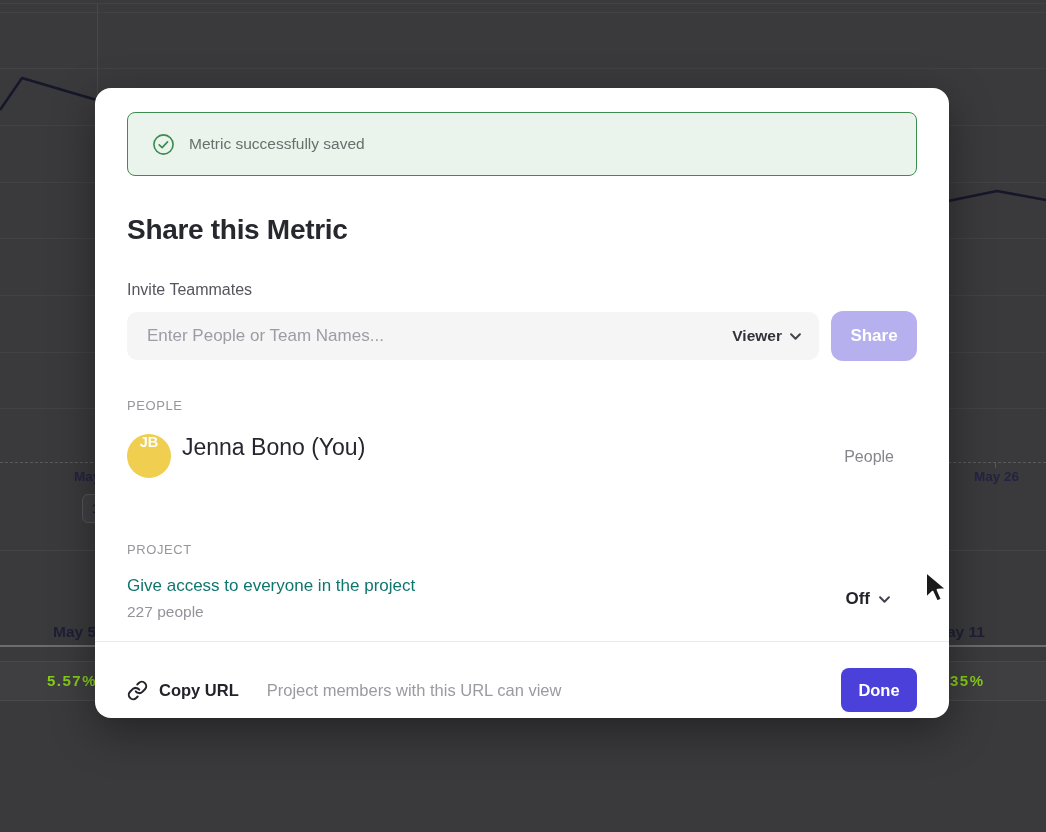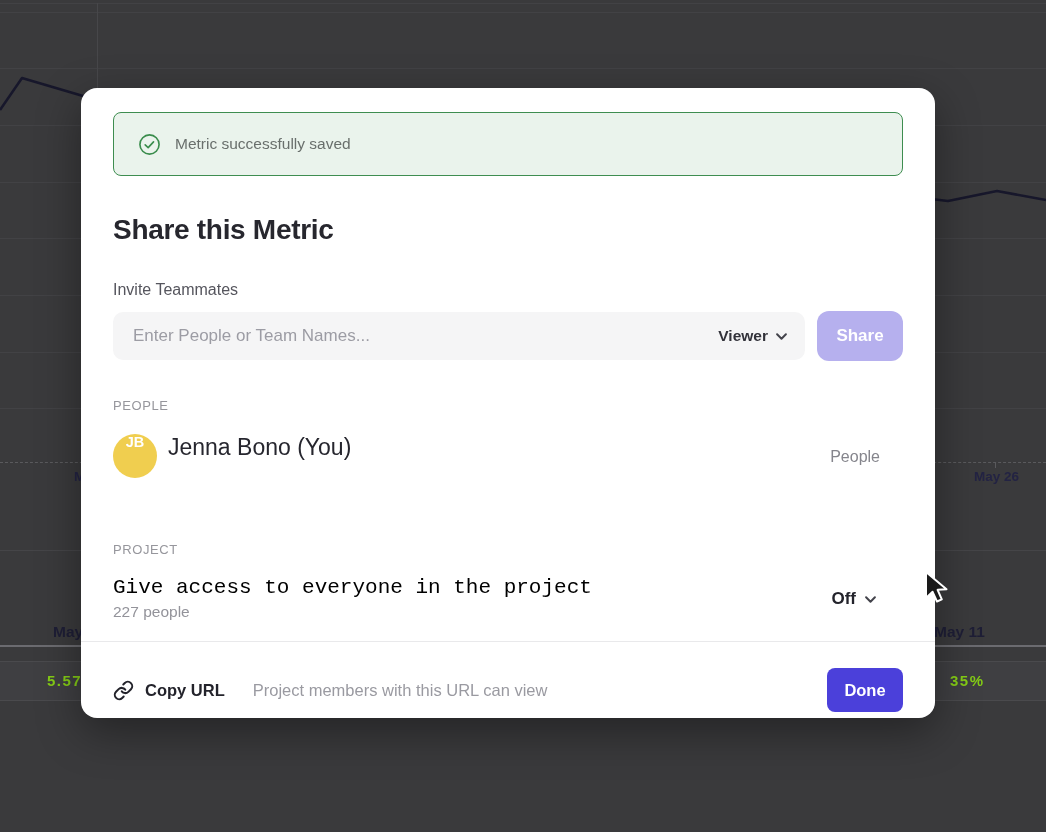--- a/index.html
+++ b/index.html
@@ -17,21 +17,21 @@
            border-radius:6px;background:#404043;color:#1e1e36;font-size:13px;font-weight:600;
            display:flex;align-items:center;padding-left:9px;}
   .tbl-topline{position:absolute;left:0;top:550px;width:1046px;height:1px;background:#454548;}
   .tbl-header{position:absolute;top:623px;font-size:15.5px;font-weight:700;color:#1e1e36;}
   .tbl-underline{position:absolute;left:0;top:645px;width:1046px;height:2px;background:#7c7c81;opacity:.75;}
   .tbl-rowband{position:absolute;left:0;top:661px;width:1046px;height:40px;background:#3f3f42;
                border-top:1px solid #4a4a4d;border-bottom:1px solid #4a4a4d;}
   .tbl-value{position:absolute;top:672px;font-size:15px;font-weight:700;letter-spacing:1.5px;color:#84cc16;}
 
   
-  .modal{position:absolute;left:81px;top:88px;width:854px;height:630px;background:#ffffff;
+  .modal{position:absolute;left:95px;top:88px;width:854px;height:630px;background:#ffffff;
          border-radius:16px;box-shadow:0 14px 44px rgba(0,0,0,.38);z-index:5;}
   .banner{position:absolute;left:32px;top:24px;width:790px;height:64px;background:#eaf3ec;
           border:1px solid #3e8d50;border-radius:8px;display:flex;align-items:center;padding:0 24px;}
   .banner .check{width:23px;height:23px;flex:0 0 auto;color:#3a8c4c;}
   .banner .msg{margin-left:14px;font-size:15.5px;color:#696f6c;}
   .title{position:absolute;left:32px;top:126px;font-size:28px;font-weight:700;color:#27272e;letter-spacing:-.3px;}
   .invite-label{position:absolute;left:32px;top:193px;font-size:16px;color:#55555d;}
   .search-field{position:absolute;left:32px;top:224px;width:692px;height:48px;background:#f5f5f6;
                 border-radius:10px;display:flex;align-items:center;padding:0 18px;}
   .search-field input{flex:1;border:0;background:transparent;outline:none;font-size:17px;color:#33333b;}
@@ -39,21 +39,21 @@
   .role-select{display:flex;align-items:center;gap:8px;font-size:15.5px;font-weight:600;color:#32323a;cursor:pointer;}
   .chev{width:11px;height:7px;color:#43434b;}
   .share-btn{position:absolute;left:736px;top:223px;width:86px;height:50px;background:#b6b0ee;border:0;
              border-radius:12px;color:#ffffff;font-size:17px;font-weight:700;}
   .section-label{position:absolute;left:32px;font-size:13px;font-weight:500;color:#96969c;letter-spacing:.6px;}
   .avatar{position:absolute;left:32px;top:346px;width:44px;height:44px;border-radius:50%;background:#f0ce4f;
           color:#ffffff;font-size:14.5px;font-weight:600;display:flex;justify-content:center;}
   .person-name{position:absolute;left:87px;top:346px;font-size:23px;font-weight:400;color:#26262e;}
   .person-email{position:absolute;left:87px;top:374px;font-size:16px;color:#9b9ba1;}
   .person-role{position:absolute;right:55px;top:360px;font-size:16px;color:#85858c;}
-  .project-title{position:absolute;left:32px;top:488px;font-size:21px;color:#000000;font-family:Liberation Mono, monospace;}
+  .project-title{position:absolute;left:32px;top:488px;font-size:17px;color:#0f766e;}
   .project-sub{position:absolute;left:32px;top:515px;font-size:15.5px;color:#93939a;}
   .off-select{position:absolute;right:59px;top:501px;display:flex;align-items:center;gap:9px;
               font-size:17px;font-weight:600;color:#23232b;cursor:pointer;}
   .footer{position:absolute;left:0;top:553px;width:854px;height:97px;border-top:1px solid #e9e9eb;
           display:flex;align-items:center;padding:0 32px;}
   .link-ic{width:21px;height:21px;color:#23232b;flex:0 0 auto;}
   .copy-url{margin-left:11px;font-size:16.5px;font-weight:700;color:#23232b;cursor:pointer;}
   .footer-hint{margin-left:28px;font-size:16.5px;color:#9a9aa1;}
   .done-btn{margin-left:auto;width:76px;height:44px;background:#4b40da;border:0;border-radius:8px;
             color:#ffffff;font-size:16.5px;font-weight:600;}

